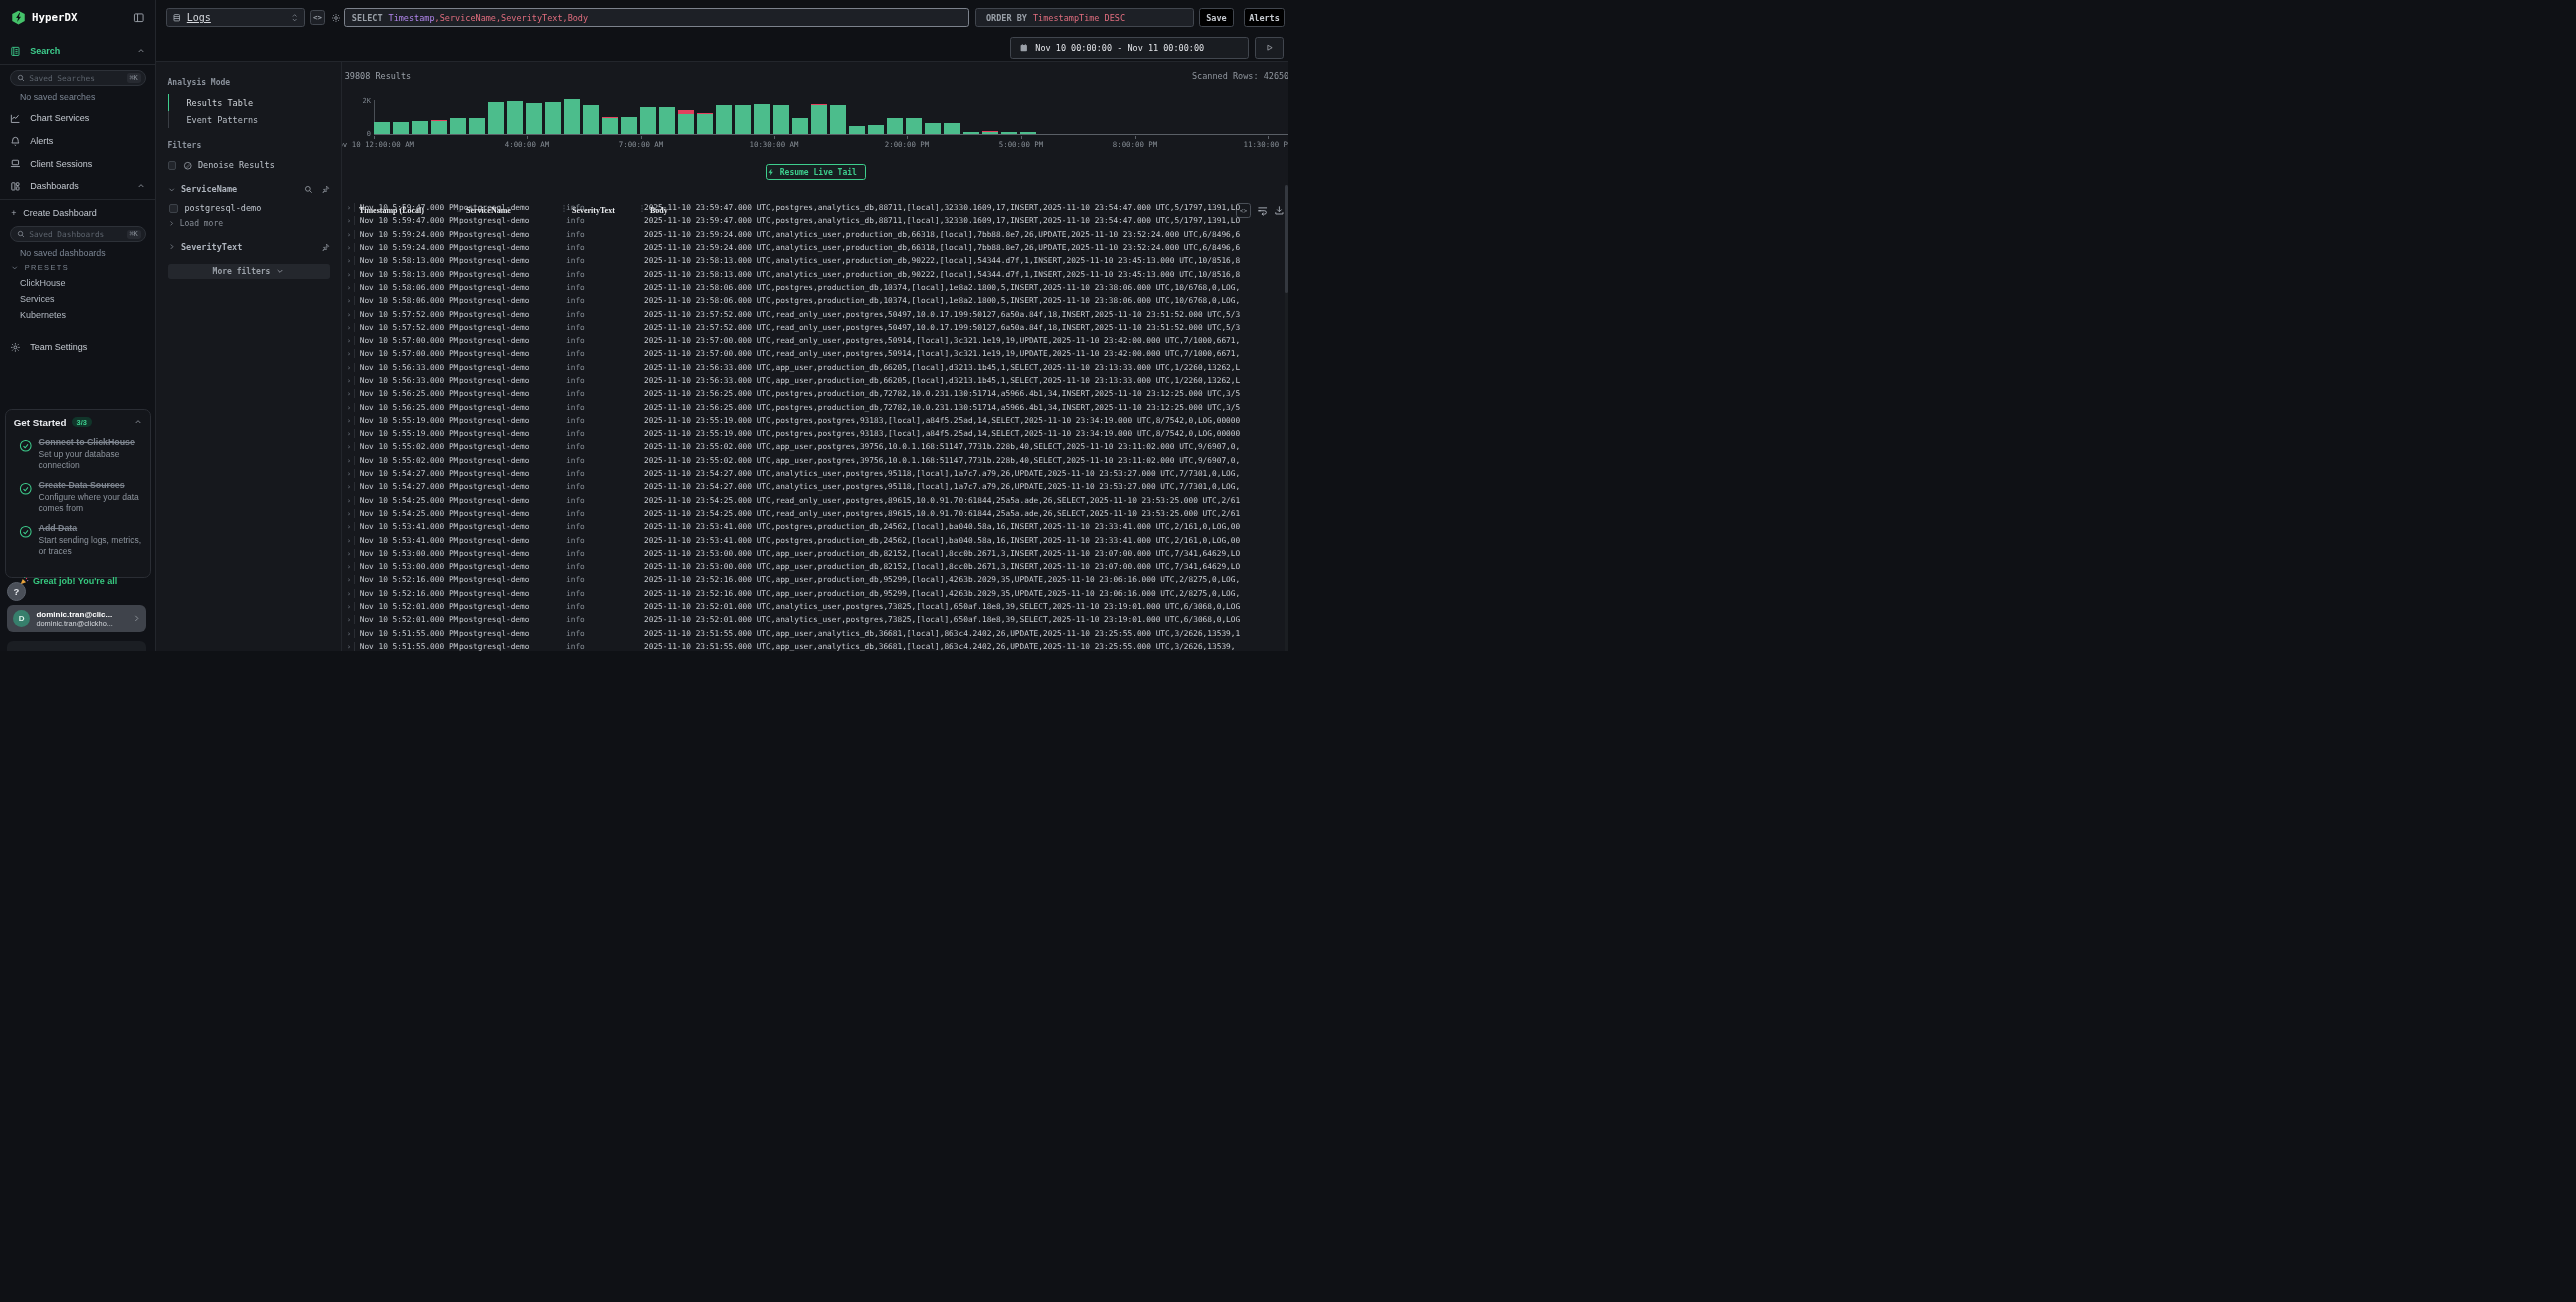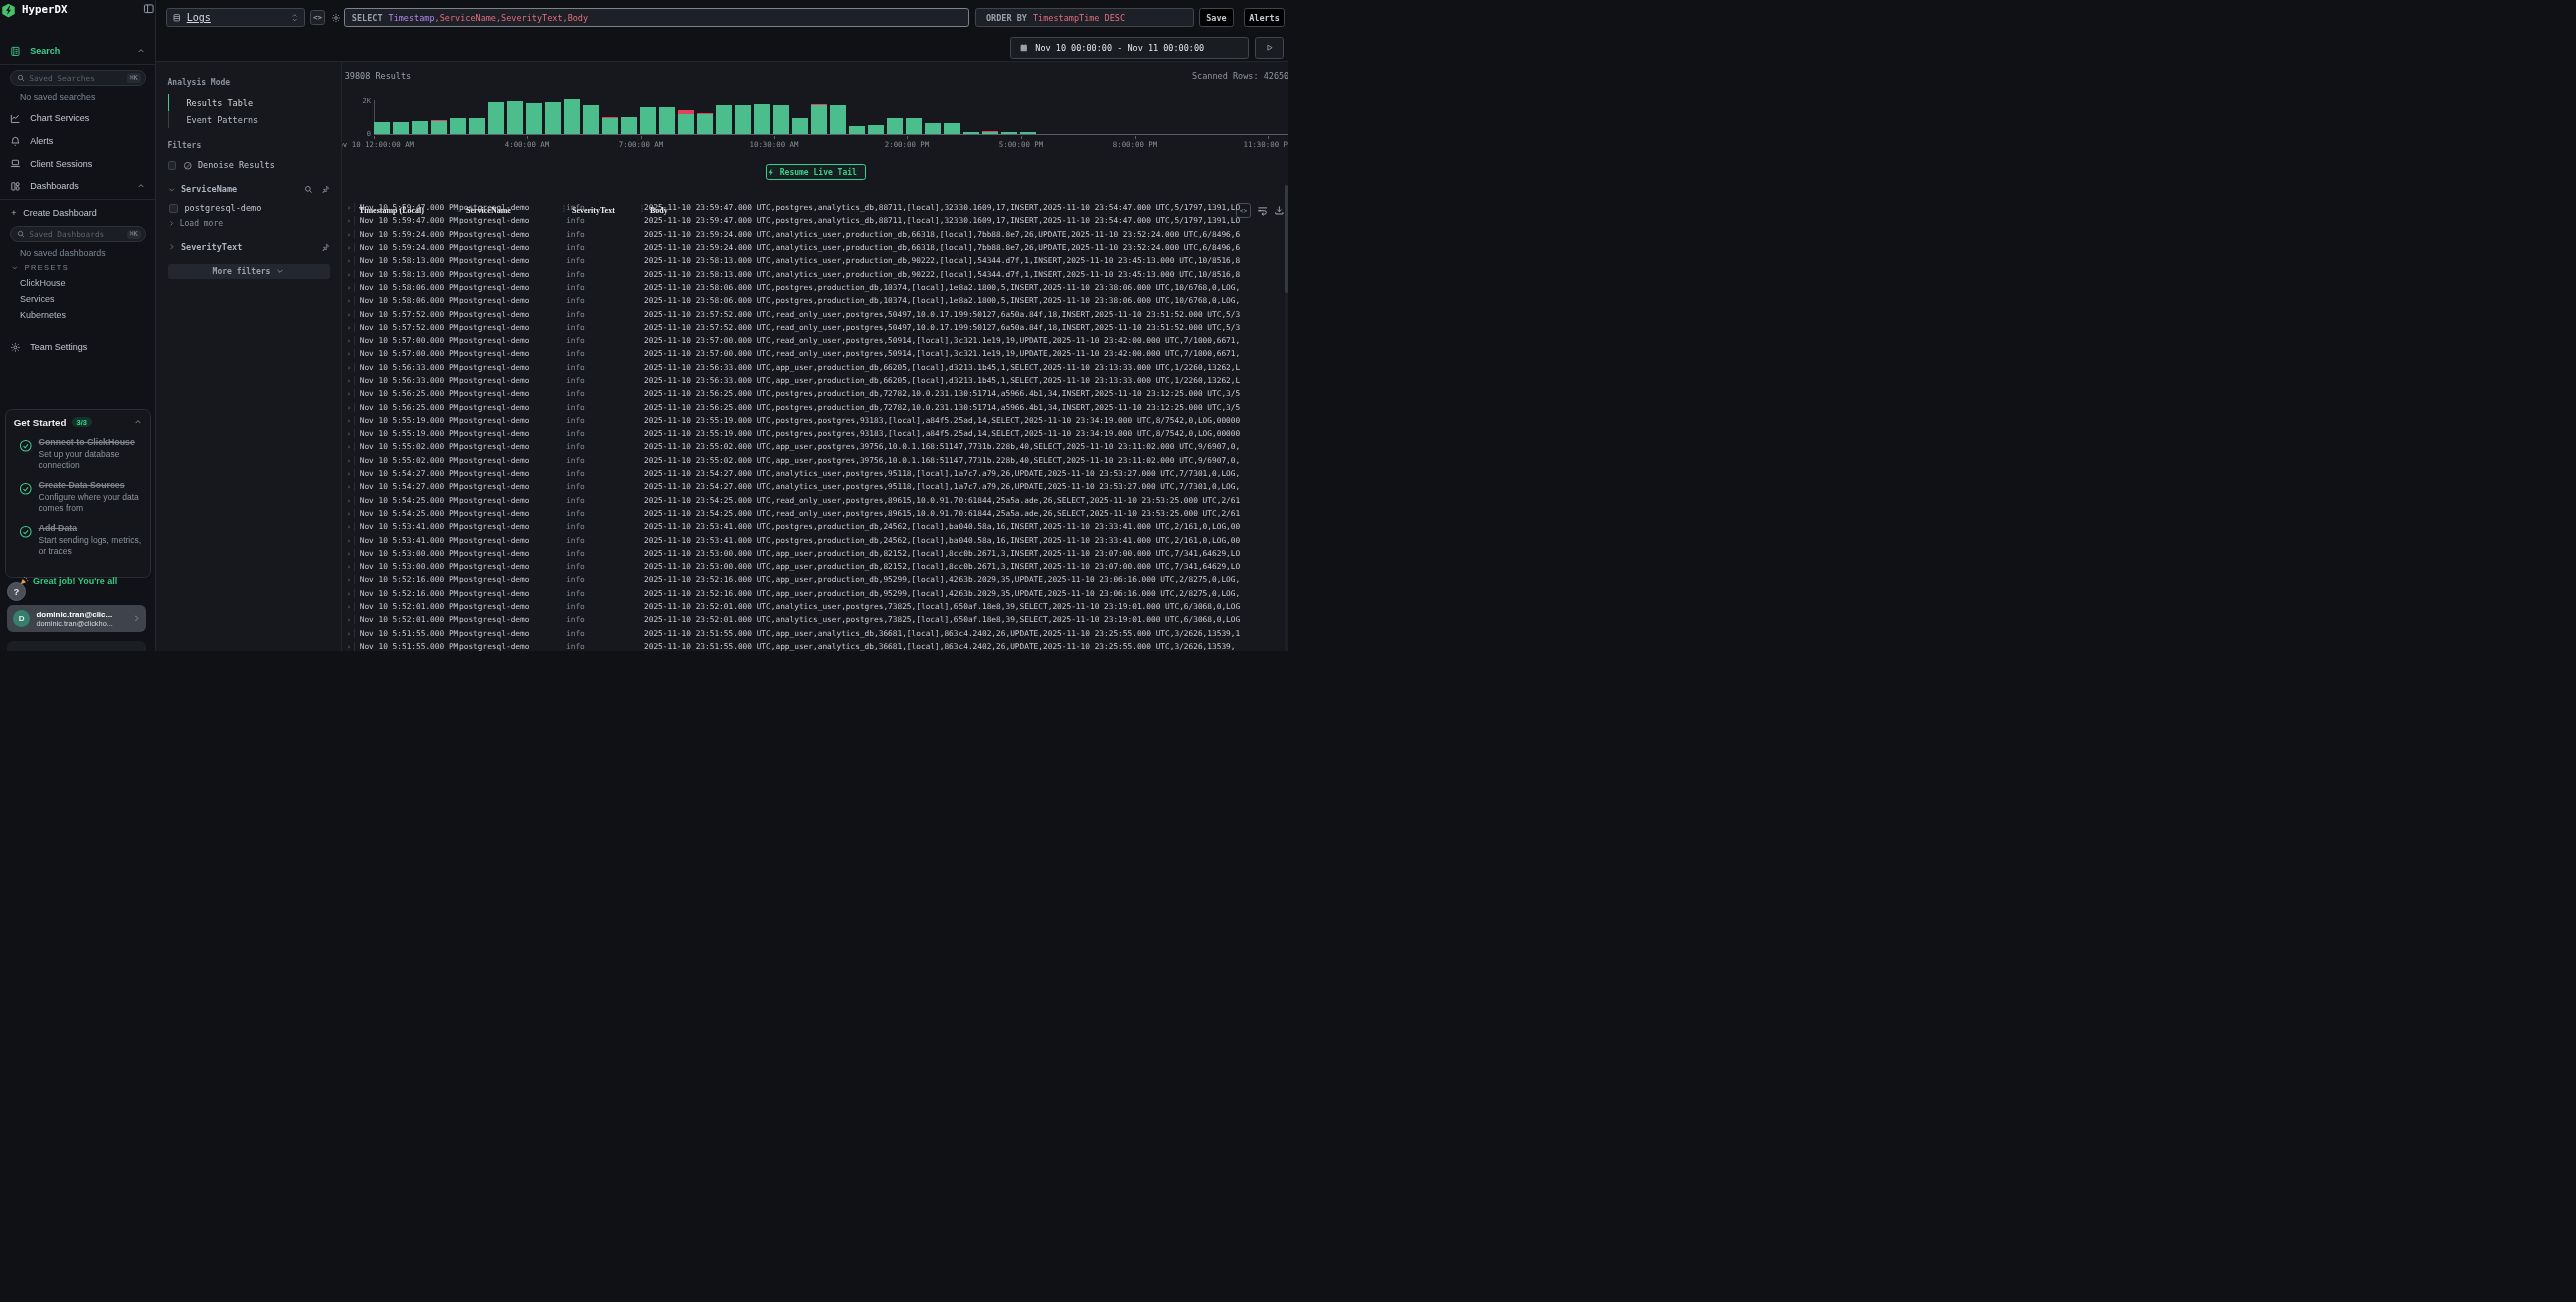--- a/index.html
+++ b/index.html
@@ -11,21 +11,21 @@
   }
   *{margin:0;padding:0;box-sizing:border-box}
   html,body{width:1288px;height:651px;overflow:hidden;background:var(--bg-page);
     font-family:var(--sans);color:var(--text);font-size:8.8px;}
   #app{position:relative;width:1288px;height:651px;}
   svg{display:block}
 
   
   #sidebar{position:absolute;left:0;top:0;width:156px;height:651px;background:var(--bg-side);
     border-right:0.7px solid #23262c;}
-  #brand-row{display:flex;align-items:flex-start;height:30px;padding:0 1px;margin-top:2.7px;}
+  #brand-row{display:flex;align-items:center;height:30px;padding:0 11px;margin-top:2.7px;}
   #brand-logo{width:15px;height:15px;margin-right:6px;}
   #brand-name{font-family:var(--mono);font-weight:bold;font-size:10.8px;color:#fff;flex:1;}
   .icon-ghost{color:#9aa0a8;cursor:pointer;}
   .nav-row{display:flex;align-items:center;height:18px;padding:0 10px;cursor:pointer;color:#c6cbd2;font-size:9px;}
   .nav-row .nv-ic{width:11.5px;margin-right:8.8px;color:#aab0b9;display:flex;}
   .nav-row.active{color:var(--green);font-weight:bold;}
   .nav-row.active .nv-ic{color:var(--green);}
   .nav-row .spacer{flex:1;}
   .hr{height:0.7px;background:#23262c;margin:4px 0;}
   .pill-input{display:flex;align-items:center;height:15.6px;margin:5.4px 9.5px 0 9.5px;

